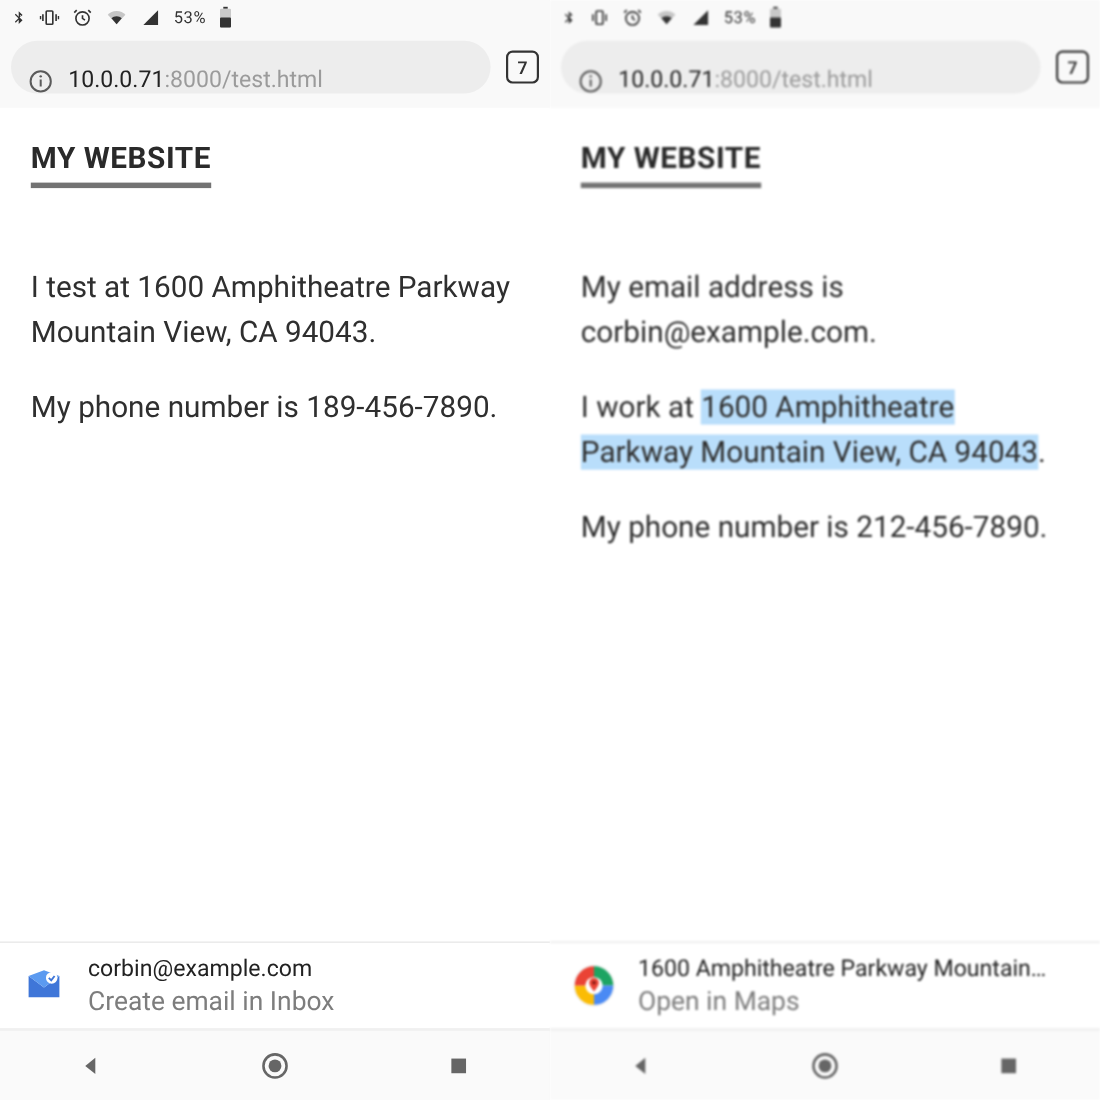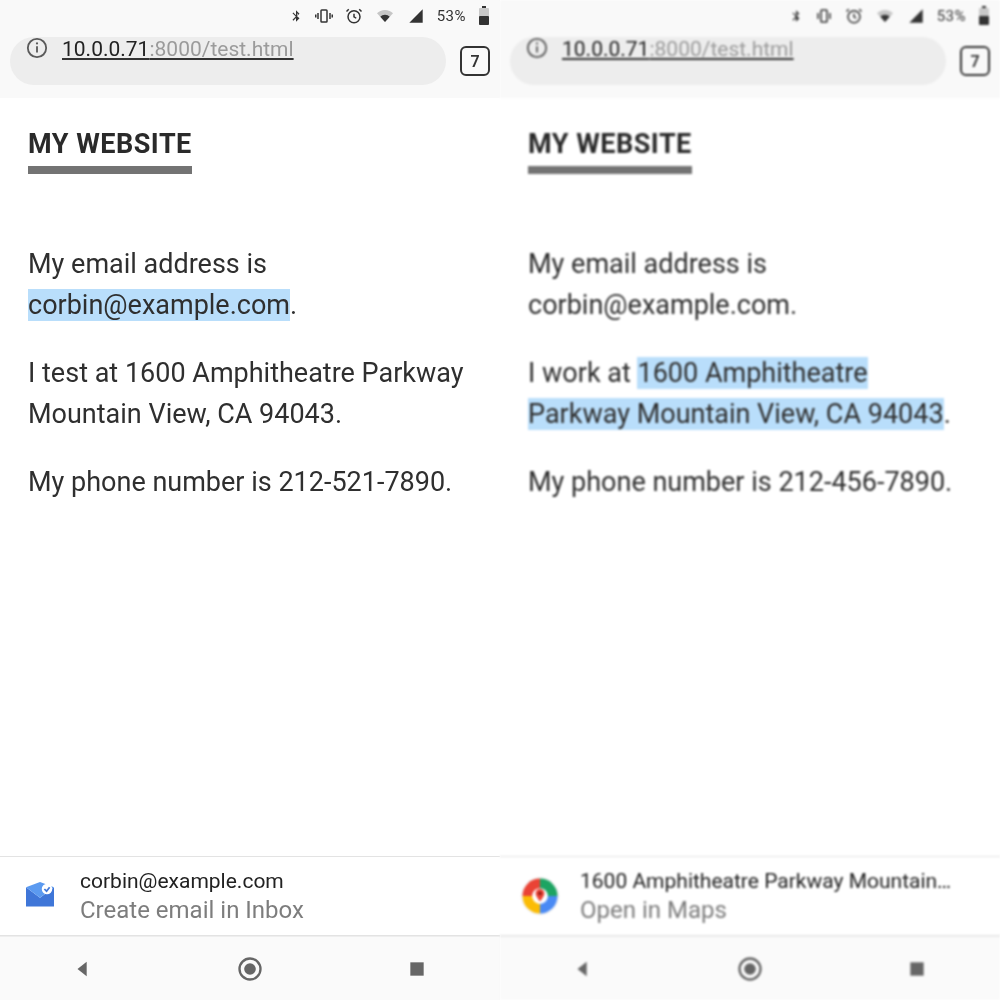--- a/index.html
+++ b/index.html
@@ -3,34 +3,34 @@
 <meta charset="utf-8">
 <style>
   * { box-sizing: border-box; margin: 0; padding: 0; }
   html, body { width: 1000px; height: 1000px; font-family: Roboto, Arial, sans-serif; background:#fff; }
   .split { display:flex; width:1000px; height:1000px; }
   .pane { width:500px; height:1000px; position:relative; background:#f9f9f9; overflow:hidden; }
   .pane.right { filter: blur(1.2px); }
   .pane.right .suggestion-bar, .pane.right .nav-bar { filter: blur(0px); } 
   
   
-  .status-bar { height:32px; display:flex; align-items:center; justify-content:flex-end; padding:0 10px; gap:12px; font-size:14px; color:#333; background:#f9f9f9;}
+  .status-bar { height:32px; display:flex; align-items:center; padding:0 10px; gap:12px; font-size:14px; color:#333; background:#f9f9f9;}
   .status-bar .ico { display:inline-flex; align-items:center; justify-content:center; }
   .battery-pct { font-size:15px; letter-spacing:0.5px;}
   
   
   .omnibox-row { height:66px; display:flex; align-items:center; padding:6px 10px 14px 10px; gap:14px; background:#f9f9f9;}
-  .omnibox { flex:1; height:48px; background:#ededed; border-radius:24px; display:flex; align-items:flex-start; padding:0 16px; gap:14px; color:#333;text-decoration:underline; }
+  .omnibox { flex:1; height:48px; background:#ededed; border-radius:24px; display:flex; align-items:flex-end; padding:0 16px; gap:14px; color:#333; }
   .omnibox .url { font-size:21px; color:#222;}
   .omnibox .url .muted { color:#9b9b9b;}
   .tab-count { width:30px; height:30px; border:2.4px solid #333; border-radius:6px; display:flex; align-items:center; justify-content:center; font-size:16px; font-weight:600; color:#333;}
   
   
   .page { background:#fff; padding:30px 28px 0 28px; height:758px;}
-  .site-title { font-size:27px; font-weight:700; letter-spacing:0.5px; color:#2a2a2a; display:inline-block; border-bottom:8px solid #737373; padding-bottom:6px; margin-bottom:70px;}
+  .site-title { font-size:27px; font-weight:700; letter-spacing:0.5px; color:#2a2a2a; display:inline-block; border-bottom:5px solid #737373; padding-bottom:6px; margin-bottom:70px;}
   .para { font-size:27px; color:#2f2f2f; line-height:1.5; margin-bottom:28px; }
   .hl { background:#b9defb; }
   .nowrap { white-space:nowrap; }
   
   
   .suggestion-bar { position:absolute; left:0; right:0; bottom:64px; height:80px; background:#fff; border-top:1px solid #e3e3e3; border-bottom:1px solid #e3e3e3; display:flex; align-items:center; padding:0 18px; gap:18px;}
   .sugg-icon { width:44px; height:44px; display:flex; align-items:center; justify-content:center;}
   .sugg-text .title { font-size:21px; color:#222;}
   .sugg-text .sub { font-size:24px; color:#7d7d7d; margin-top:3px;}
   
@@ -101,28 +101,24 @@
         <span class="url"><span>10.0.0.71</span><span class="muted">:8000/test.html</span></span>
       </div>
       <div class="tab-count">
           <span>7</span>
         </div>
     </div>
 
     <div class="page">
       <div class="site-title">MY WEBSITE</div>
       <div class="para">
-        <div class="justify nowrap"><span>My</span> <span>email</span> <span>address</span> <span>is</span></div>
-        <span class="hl">corbin@example.com</span><span>.</span>
-      </div>
-      <div class="para">
         <span>I test at </span><span>1600 Amphitheatre Parkway Mountain View, CA 94043</span><span>.</span>
       </div>
       <div class="para">
-        <span>My phone number is </span><span>212-521-7890</span><span>.</span>
+        <span>My phone number is </span><span>189-456-7890</span><span>.</span>
       </div>
     </div>
 
     <div class="suggestion-bar">
       <div class="sugg-icon">
         <svg width="42" height="42" viewBox="0 0 48 48">
             <rect width="48" height="48" rx="6" fill="#fff"></rect>
             <path d="M8 14 L24 26 L40 14 L40 36 L8 36 Z" fill="#3f76d8"></path>
             <path d="M8 14 L24 26 L40 14 L24 8 Z" fill="#5b9af0"></path>
             <circle cx="32" cy="16" r="6" fill="#fff"></circle>

